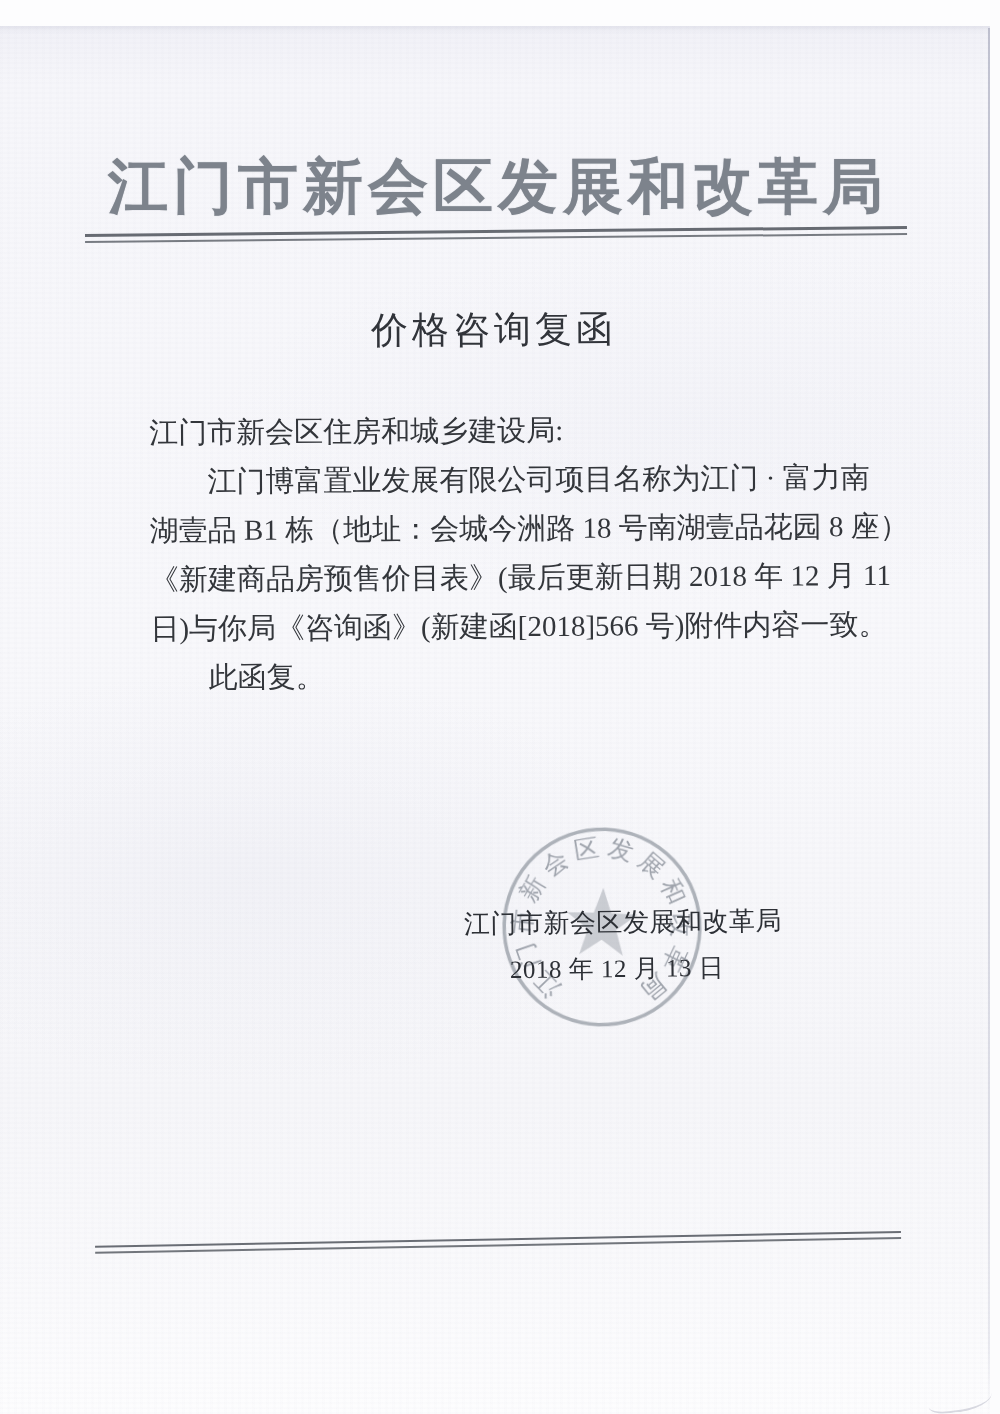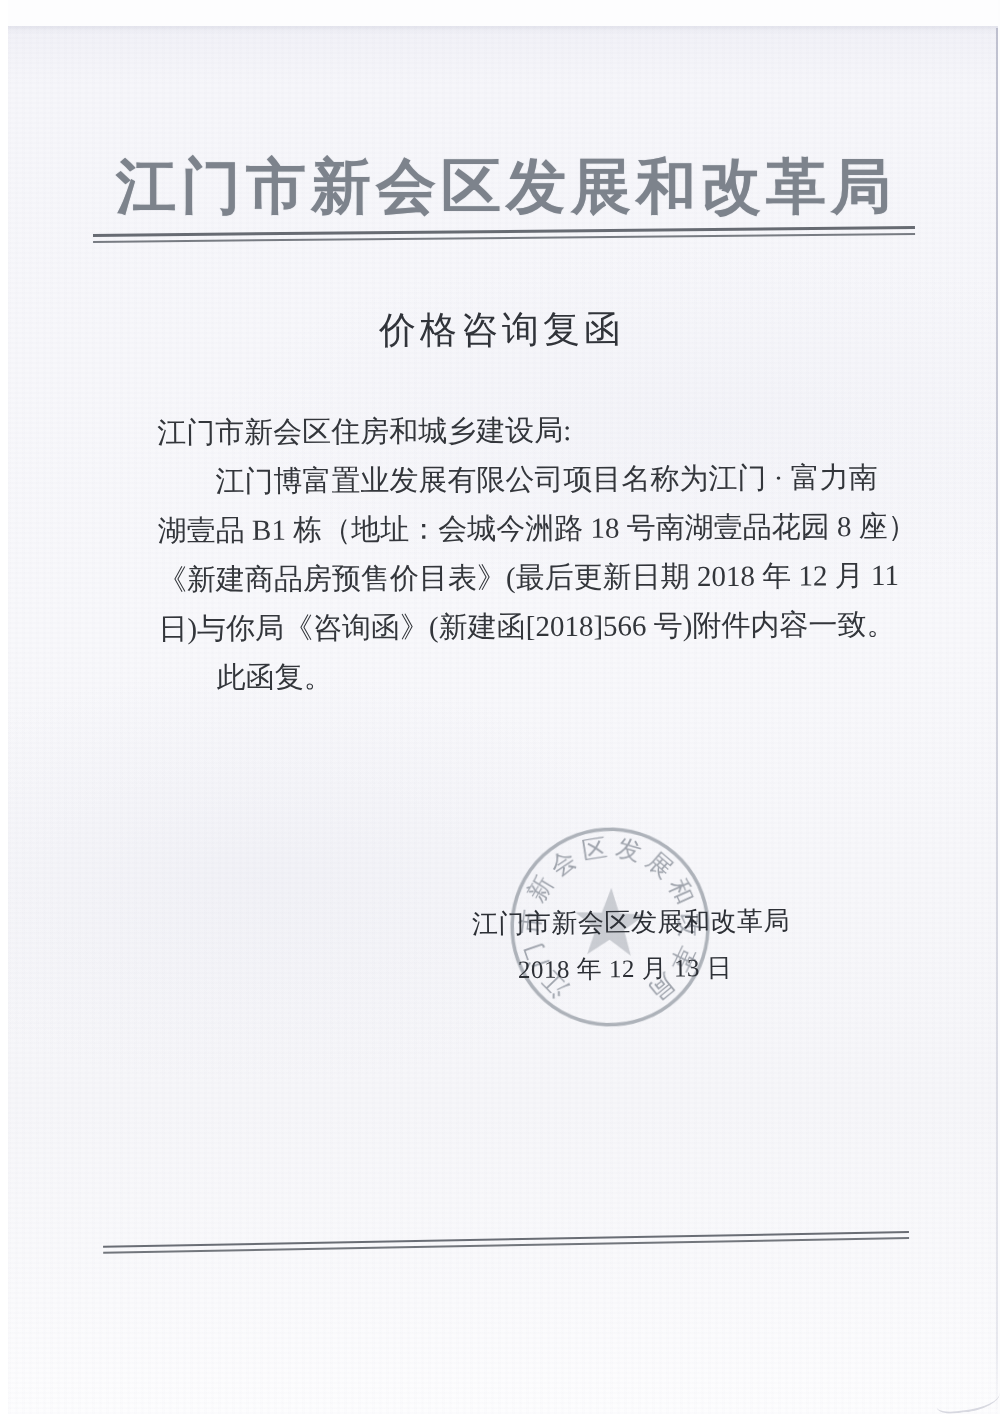--- a/index.html
+++ b/index.html
@@ -8,21 +8,20 @@
     font-family: "Liberation Serif", "DejaVu Serif", serif;
     background: #ffffff;
     position: relative;
     overflow: hidden;
   }
   .scan-page {
     position: absolute;
     inset: 0;
     background:
       linear-gradient(180deg, #fdfdfe 0%, #f1f1f7 2.2%, #f6f6fa 6%, #f8f8fb 45%, #f6f6f9 78%, #fafafc 92%, #fdfdfe 100%);
-    margin-left: 8px;
   }
   .scan-texture {
     position: absolute; inset: 0;
     background:
       radial-gradient(ellipse 600px 300px at 25% 62%, rgba(190,192,215,0.10), transparent 70%),
       radial-gradient(ellipse 700px 260px at 70% 30%, rgba(195,198,220,0.08), transparent 70%),
       repeating-linear-gradient(0deg, rgba(140,142,170,0.018) 0 2px, transparent 2px 5px),
       repeating-linear-gradient(90deg, rgba(140,142,170,0.014) 0 3px, transparent 3px 7px);
     pointer-events: none;
   }

